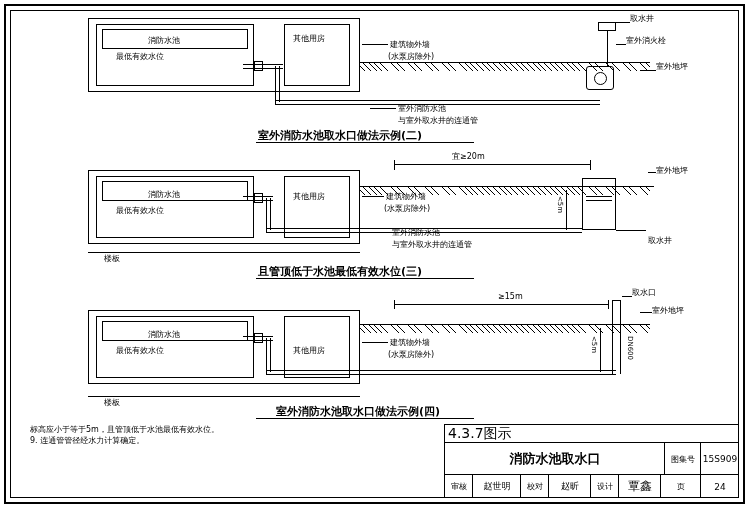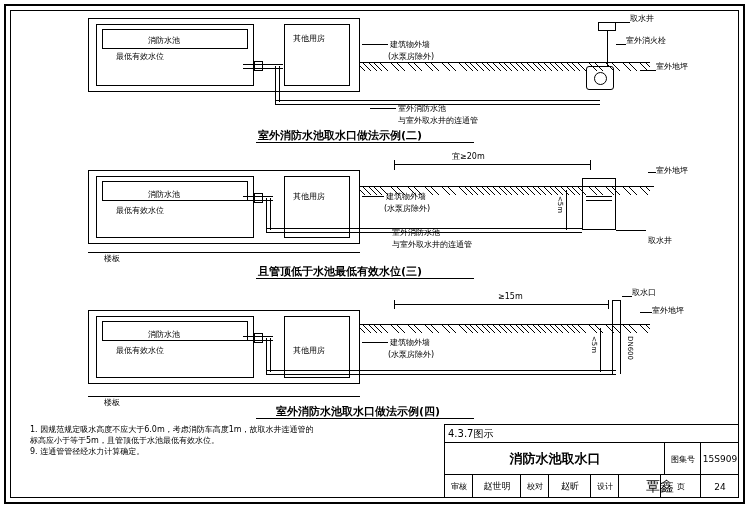--- a/index.html
+++ b/index.html
@@ -14,21 +14,21 @@
   .title{position:absolute;font-size:11px;font-weight:bold;white-space:nowrap;font-family:"DejaVu Sans","Liberation Sans",sans-serif;}
   .box{position:absolute;border:1px solid #000;box-sizing:border-box;}
   .tank{position:absolute;border:1px solid #000;box-sizing:border-box;background:#fff;}
   .hatch{position:absolute;overflow:hidden;}
   .hatch:before{content:"";position:absolute;left:-40px;top:-40px;right:-40px;bottom:-40px;
     background-image:repeating-linear-gradient(45deg,#000 0px,#000 0.6px,transparent 0.6px,transparent 4px);}
   .ground{position:absolute;height:0;border-top:1px solid #000;}
   .vdim{position:absolute;font-size:7px;writing-mode:vertical-rl;text-orientation:mixed;font-family:"DejaVu Sans",sans-serif;}
   .wm{position:absolute;left:300px;top:430px;font-size:26px;color:#cfcfcf;font-family:"Liberation Sans",sans-serif;letter-spacing:1px;}
   .tblline{position:absolute;background:#000;}
-  .cell{position:absolute;font-size:10px;display:flex;align-items:center;justify-content:center;font-family:"DejaVu Sans","Liberation Sans",sans-serif;white-space:nowrap;}
+  .cell{position:absolute;font-size:14px;display:flex;align-items:center;justify-content:center;font-family:"DejaVu Sans","Liberation Sans",sans-serif;white-space:nowrap;}
   .pipe{position:absolute;background:#000;}
   .note{position:absolute;font-size:8px;line-height:11px;font-family:"DejaVu Sans","Liberation Sans",sans-serif;}
 </style>
 </head>
 <body>
 
 <div id="sheet">
 
   <div class="frame"></div>
   <div class="inner"></div>
@@ -170,21 +170,20 @@
     <div class="ln h" style="left:622px;top:296px;width:10px;"></div>
     <div class="ln h" style="left:640px;top:312px;width:12px;"></div>
     <div class="t" style="left:390px;top:338px;">建筑物外墙</div>
     <div class="t" style="left:388px;top:350px;">(水泵房除外)</div>
     <div class="ln h" style="left:362px;top:342px;width:26px;"></div>
     <div class="title" style="left:276px;top:404px;">室外消防水池取水口做法示例(四)</div>
     <div class="ln h" style="left:256px;top:418px;width:218px;height:1px;"></div>
   </div>
 
   <div class="note" style="left:30px;top:424px;width:400px;">
-    <div>1. 因规范规定吸水高度不应大于6.0m，考虑消防车高度1m，故取水井连通管的</div>
     <div>    标高应小于等于5m，且管顶低于水池最低有效水位。</div>
     <div>9. 连通管管径经水力计算确定。</div>
   </div>
 
   <div>
     <div class="box" style="left:444px;top:424px;width:295px;height:74px;border-width:1px;"></div>
 
     <div class="tblline" style="left:444px;top:442px;width:295px;height:1px;"></div>
     <div class="tblline" style="left:444px;top:474px;width:295px;height:1px;"></div>
 
@@ -201,18 +200,18 @@
     <div class="cell" style="left:448px;top:426px;width:120px;height:15px;justify-content:flex-start;">4.3.7图示</div>
     <div class="cell" style="left:448px;top:446px;width:214px;height:26px;font-size:13px;font-weight:bold;">消防水池取水口</div>
     <div class="cell" style="left:666px;top:446px;width:34px;height:26px;font-size:8px;">图集号</div>
     <div class="cell" style="left:702px;top:446px;width:36px;height:26px;font-size:9px;">15S909</div>
 
     <div class="cell" style="left:446px;top:476px;width:26px;height:21px;font-size:8px;">审核</div>
     <div class="cell" style="left:474px;top:476px;width:46px;height:21px;font-size:9px;">赵世明</div>
     <div class="cell" style="left:522px;top:476px;width:26px;height:21px;font-size:8px;">校对</div>
     <div class="cell" style="left:550px;top:476px;width:40px;height:21px;font-size:9px;">赵昕</div>
     <div class="cell" style="left:592px;top:476px;width:26px;height:21px;font-size:8px;">设计</div>
-    <div class="cell" style="left:620px;top:476px;width:40px;height:21px;font-size:14px;padding-left:20px;">覃鑫</div>
+    <div class="cell" style="left:620px;top:476px;width:40px;height:21px;font-size:12px;">覃鑫</div>
     <div class="cell" style="left:662px;top:476px;width:38px;height:21px;font-size:8px;">页</div>
     <div class="cell" style="left:702px;top:476px;width:36px;height:21px;font-size:9px;">24</div>
   </div>
 
 </div>
 
 </body></html>

